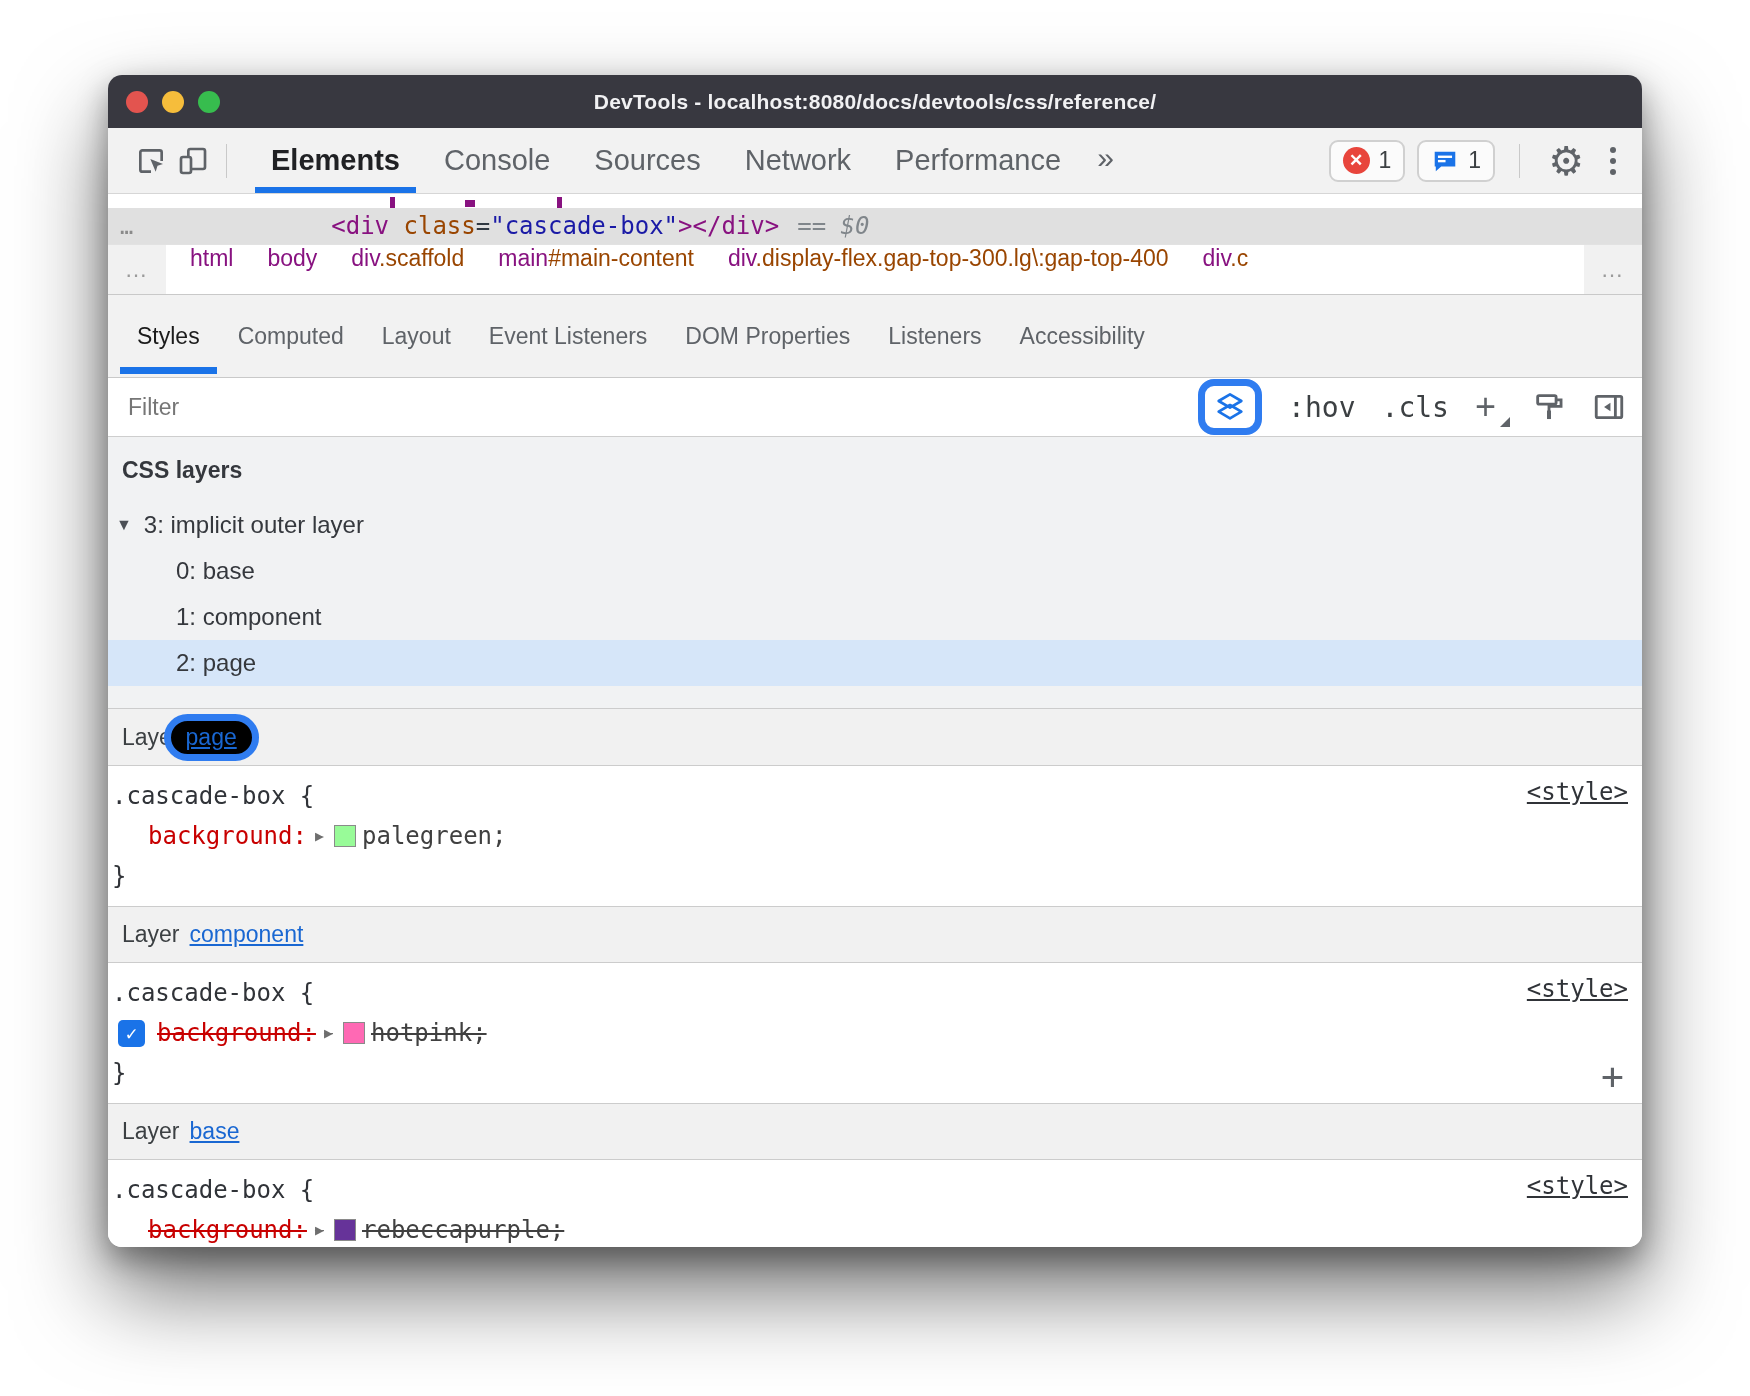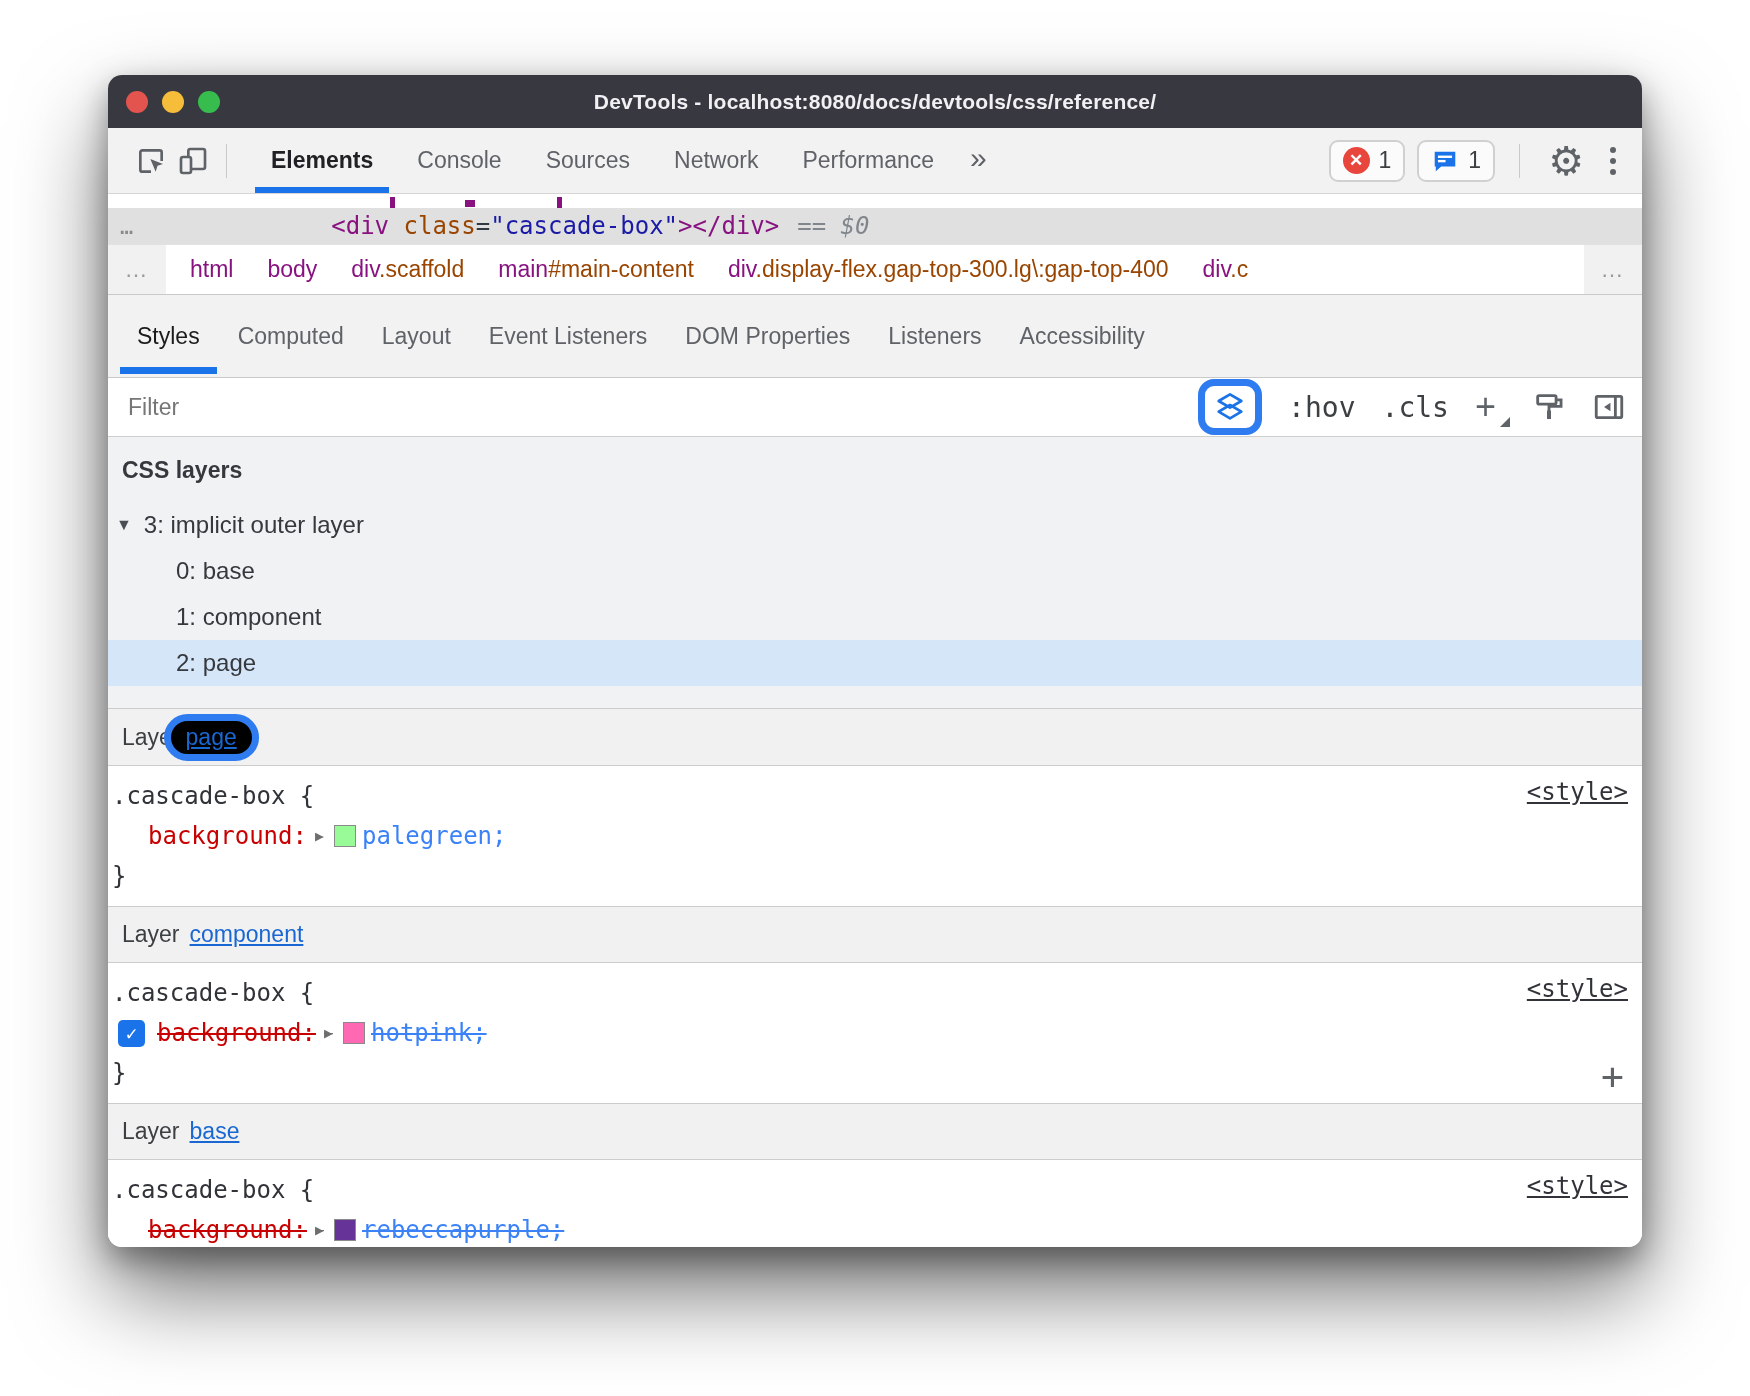--- a/index.html
+++ b/index.html
@@ -20,21 +20,21 @@
   .light { width: 22px; height: 22px; border-radius: 50%; }
   .titlebar .title { color: #f1f1f3; font-size: 21px; font-weight: bold; letter-spacing: .2px; }
 
   
   .toolbar { height: 66px; flex: 0 0 66px; background: #f2f2f2; border-bottom: 1px solid #d6d6d6;
     display: flex; align-items: center; padding: 0 16px 0 22px; position: relative; }
   .tool-icon { width: 42px; height: 42px; display: flex; align-items: center; justify-content: center; cursor: pointer; }
   .vsep { width: 1px; height: 34px; background: #c9c9c9; margin: 0 12px; }
   .main-tabs { display: flex; height: 100%; margin-left: 10px; }
   .main-tab { position: relative; height: 100%; display: flex; align-items: center;
-    padding: 16px 22px; font-size: 23px; color: #5f6368; cursor: pointer; }
+    padding: 16px 22px; font-size: 29px; color: #5f6368; cursor: pointer; }
   .main-tab.active { color: #202124; font-weight: bold; }
   .main-tab.active::after { content: ""; position: absolute; left: 6px; right: 6px; bottom: 0; height: 6px; background: #1a73e8; }
   .more-tabs { font-size: 30px; color: #5f6368; margin: 0 20px 6px 14px; cursor: pointer; }
   .toolbar-right { margin-left: auto; display: flex; align-items: center; gap: 12px; }
   .badge-pill { height: 42px; border: 2px solid #d0d0d0; border-radius: 9px; background: #fbfbfb;
     display: flex; align-items: center; gap: 9px; padding: 0 12px; cursor: pointer; }
   .badge-pill .count { font-size: 23px; color: #3c4043; }
   .err-dot { width: 27px; height: 27px; border-radius: 50%; background: #e8453c; color: #fff;
     font-size: 17px; font-weight: bold; display: flex; align-items: center; justify-content: center; }
   .kebab { display: flex; flex-direction: column; gap: 5px; padding: 6px 10px; cursor: pointer; }
@@ -49,21 +49,21 @@
   .dom-ellipsis { color: #8a8a8a; font-size: 22px; letter-spacing: 2px; }
   .dom-code { margin-left: 196px; white-space: pre; }
   .c-tag { color: #881280; } .c-attr { color: #994500; } .c-eq { color: #303942; } .c-val { color: #1a1aa6; }
   .dom-hint { color: #80868b; font-style: italic; margin-left: 18px; }
 
   
   .crumbbar { height: 50px; flex: 0 0 50px; background: #fff; border-top: 1px solid #e2e2e2;
     display: flex; align-items: stretch; font-size: 23px; }
   .crumb-overflow { width: 58px; flex: 0 0 58px; background: #f1f1f1; color: #9a9a9a;
     display: flex; align-items: center; justify-content: center; letter-spacing: 2px; cursor: pointer; }
-  .crumbs { display: flex; align-items: center; gap: 34px; padding: 0 8px 0 24px; overflow: hidden; flex: 1 1 auto; white-space: nowrap; }
+  .crumbs { display: flex; gap: 34px; padding: 0 8px 0 24px; overflow: hidden; flex: 1 1 auto; white-space: nowrap; }
   .crumb { cursor: pointer; }
   .crumb .tag { color: #881280; } .crumb .sfx { color: #994500; }
 
   
   .panel-tabs { height: 84px; flex: 0 0 84px; background: #f2f2f2; border-top: 1px solid #c9c9c9;
     border-bottom: 1px solid #c9c9c9; display: flex; align-items: stretch; padding-left: 10px; }
   .panel-tab { position: relative; display: flex; align-items: center; padding: 0 19px;
     font-size: 23px; color: #5f6368; cursor: pointer; }
   .panel-tab.active { color: #1b1b1b; }
   .panel-tab.active::after { content: ""; position: absolute; left: 2px; right: 2px; bottom: 3px; height: 7px; background: #1a73e8; }
@@ -111,21 +111,21 @@
   .rule-line { line-height: 40px; white-space: pre; }
   .style-link { position: absolute; right: 14px; top: 12px; color: #303338; text-decoration: underline; cursor: pointer; }
   .decl { display: flex; align-items: center; height: 40px; }
   .decl.indent { padding-left: 36px; }
   .prop { color: #c80000; }
   .arrow { font-size: 15px; color: #6e6e6e; margin: 0 10px 0 8px; cursor: pointer; }
   .swatch { width: 22px; height: 22px; border: 1px solid #8a8a8a; display: inline-block; margin-right: 6px; cursor: pointer; }
   .struck .prop { text-decoration: line-through; text-decoration-thickness: 2px; }
   .struck .val { text-decoration: line-through; text-decoration-thickness: 2px; }
   .struck .arrow { text-decoration: line-through; }
-  .val { color: #3b82f6; }
+  .val { color: #404040; }
   .checkbox { width: 27px; height: 27px; border-radius: 5px; background: #1a73e8; color: #fff;
     font-size: 19px; font-weight: bold; display: flex; align-items: center; justify-content: center;
     margin: 0 12px 0 6px; cursor: pointer; flex: 0 0 27px; }
   .add-rule { position: absolute; right: 18px; bottom: 8px; font-size: 38px; color: #5f6368; line-height: 1; cursor: pointer; }
 </style>
 </head>
 <body>
 
 <div class="window">
 

